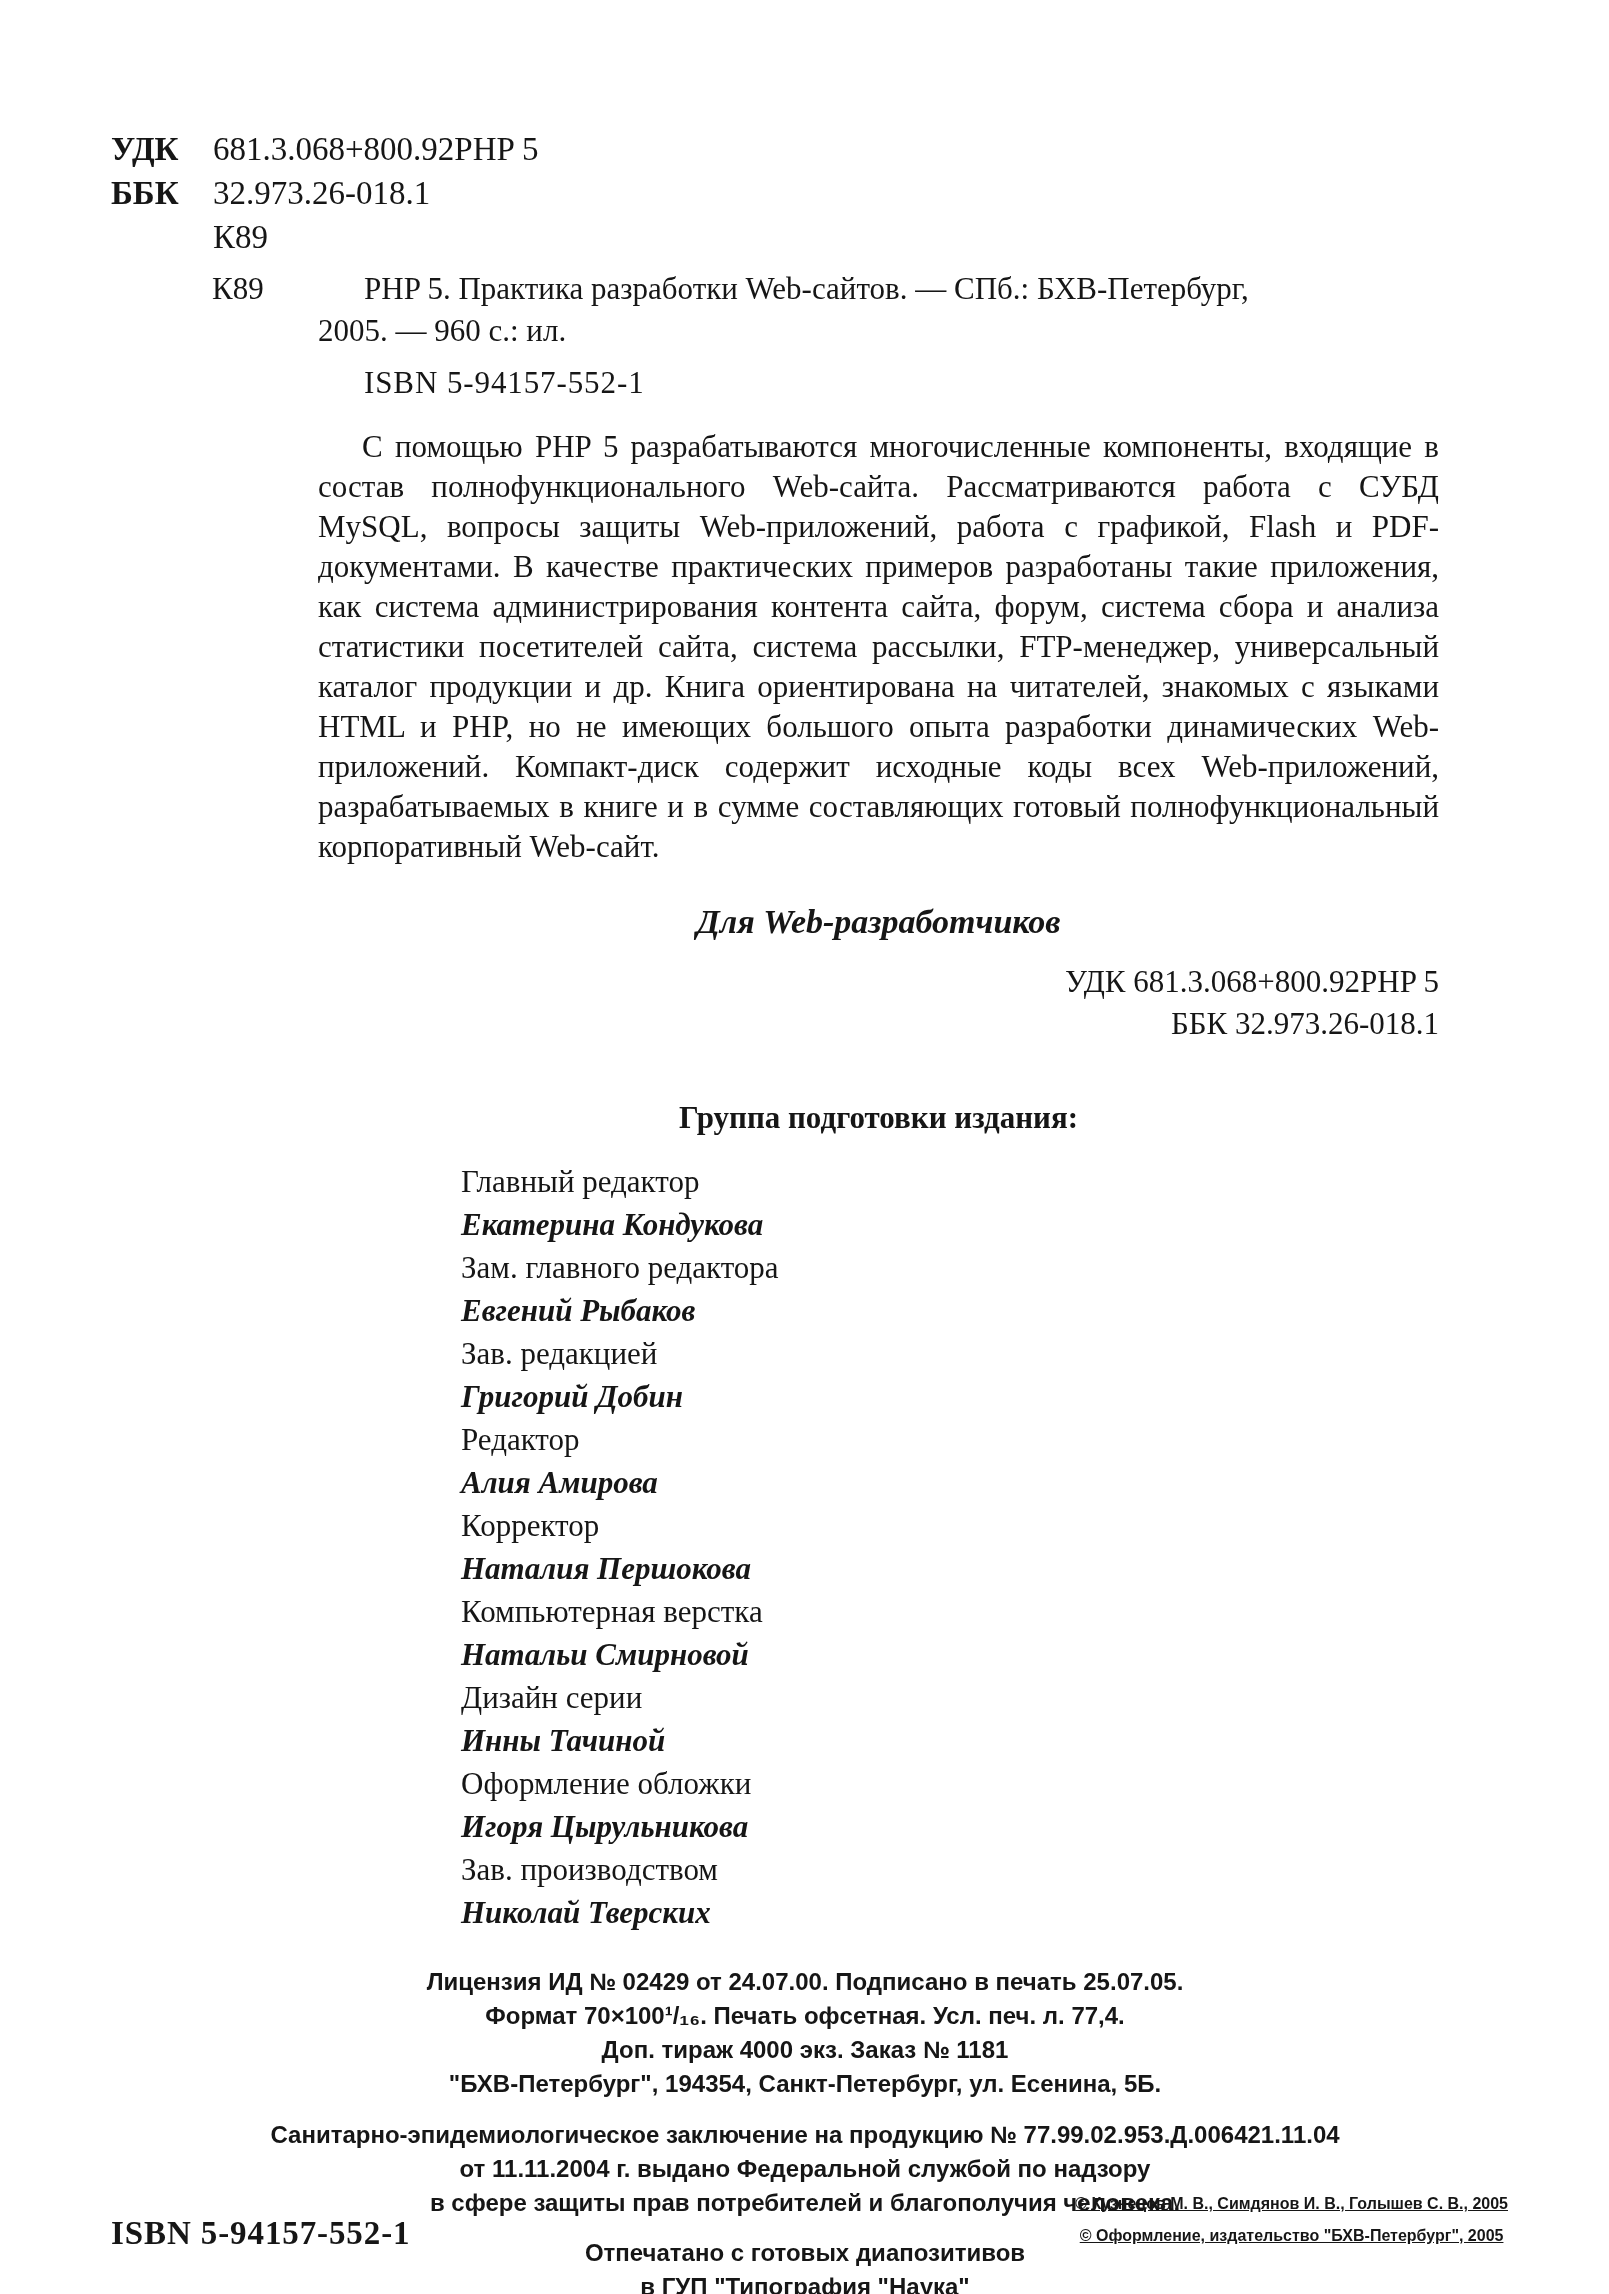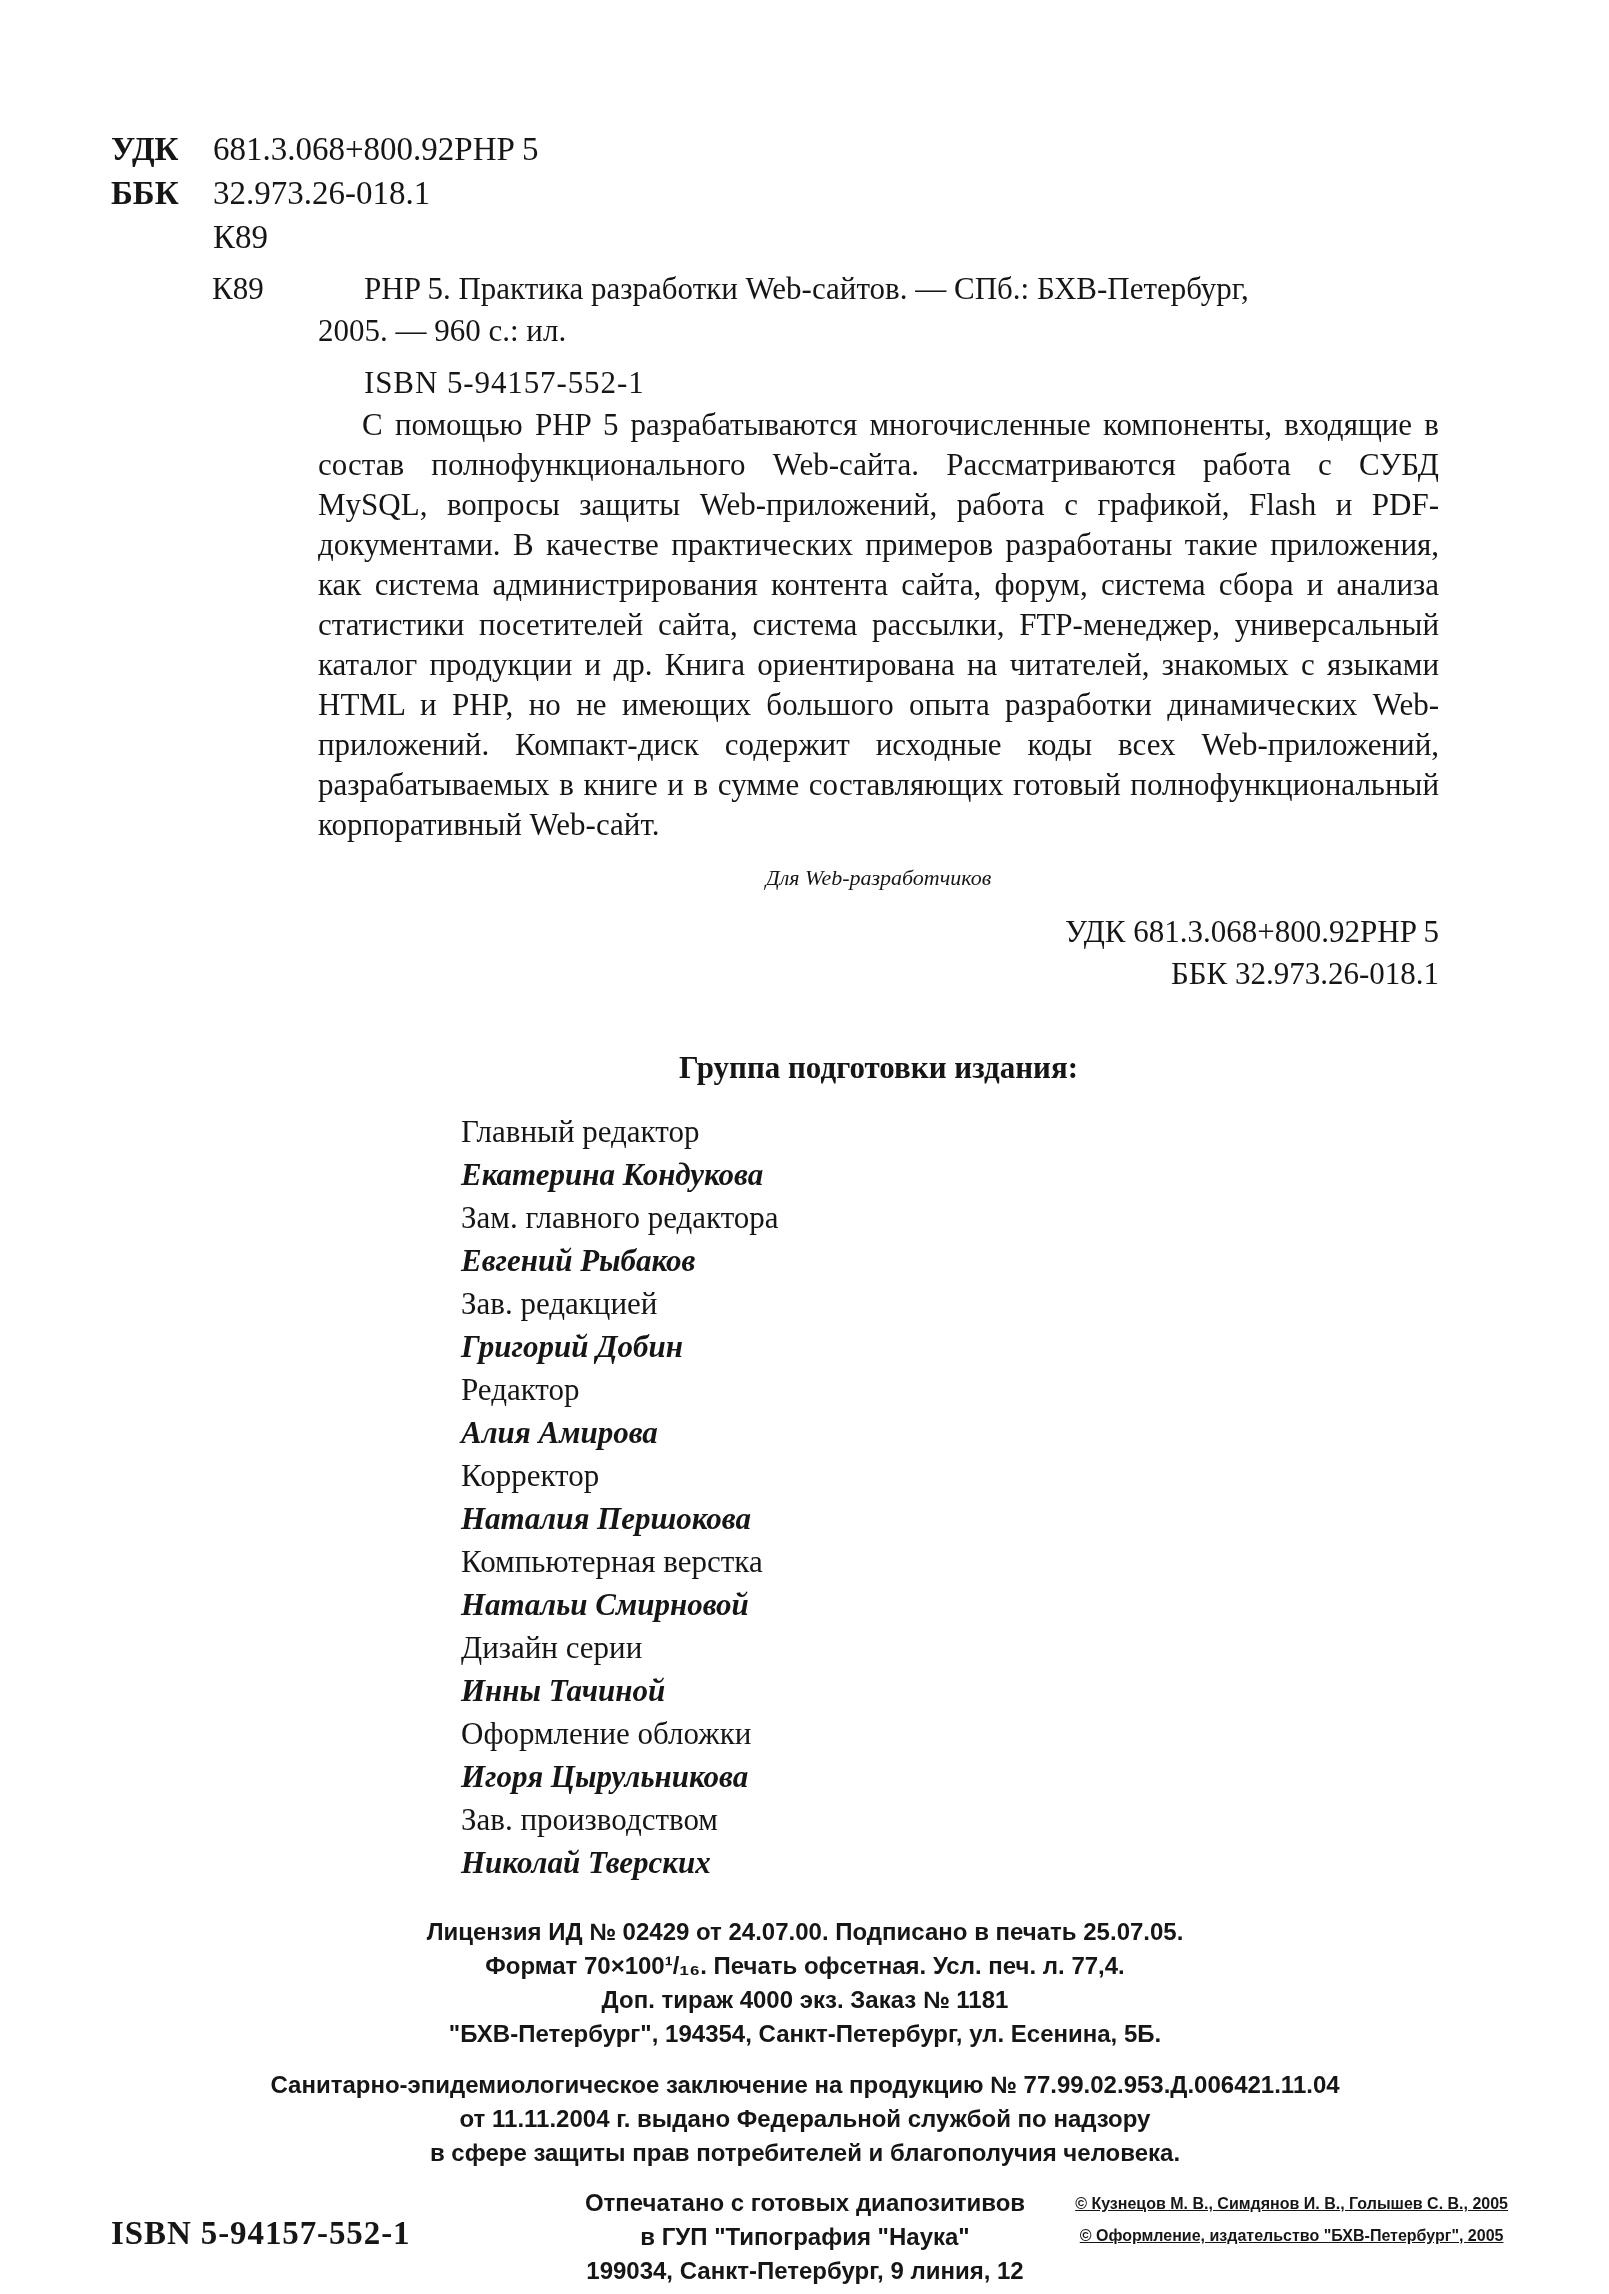--- a/index.html
+++ b/index.html
@@ -41,31 +41,31 @@
     line-height: 42px;
   }
   .cite-code { position: absolute; left: -106px; top: 0; }
   .cite-text { white-space: pre-line; text-indent: 46px; }
   .isbn-line {
     margin-top: 13px;
     margin-left: 46px;
     letter-spacing: 0.9px;
   }
   .annotation {
-    margin: 4px 0 0 0;
+    margin: 26px 0 0 0;
     text-align: justify;
     text-indent: 44px;
     line-height: 40px;
   }
   .audience {
-    margin-top: 20px;
-    text-align: center;
-    font-weight: normal;
+    margin-top: 36px;
+    text-align: center;
+    font-weight: bold;
     font-style: italic;
-    font-size: 22px;
+    font-size: 34px;
   }
   .right-codes {
     margin-top: 20px;
     text-align: right;
     line-height: 42px;
   }
   .team-heading {
     margin-top: 55px;
     text-align: center;
     font-weight: bold;

